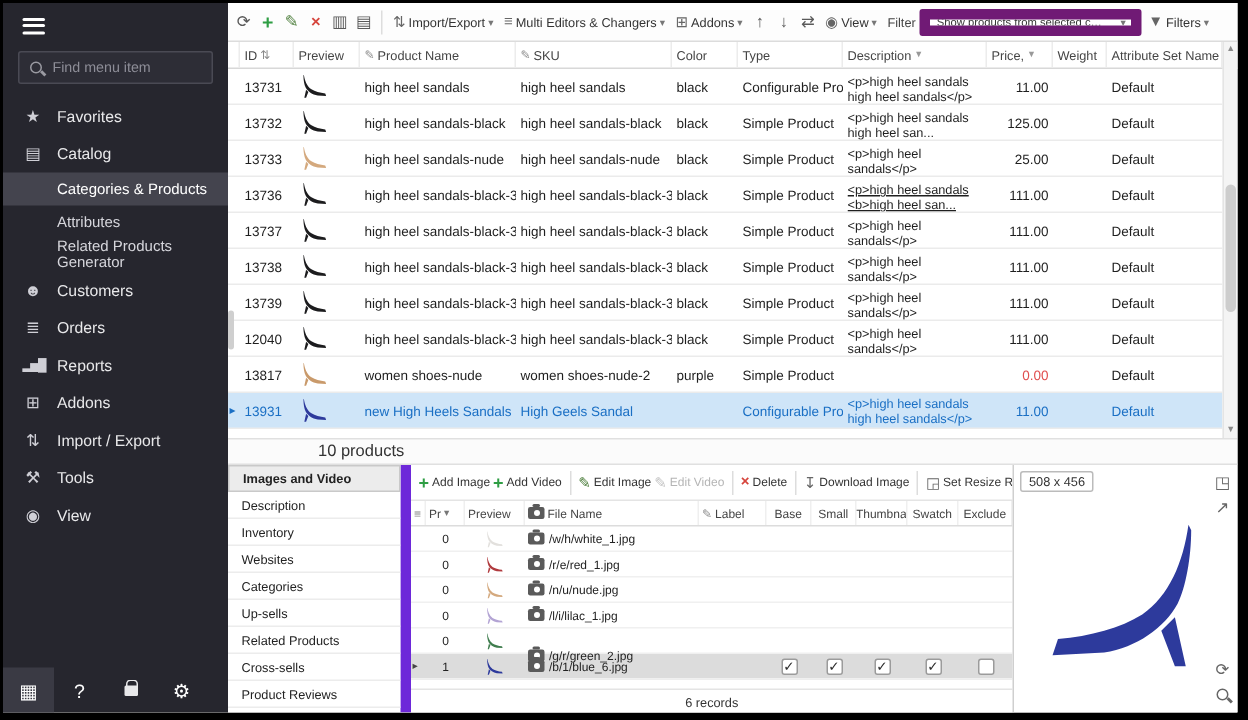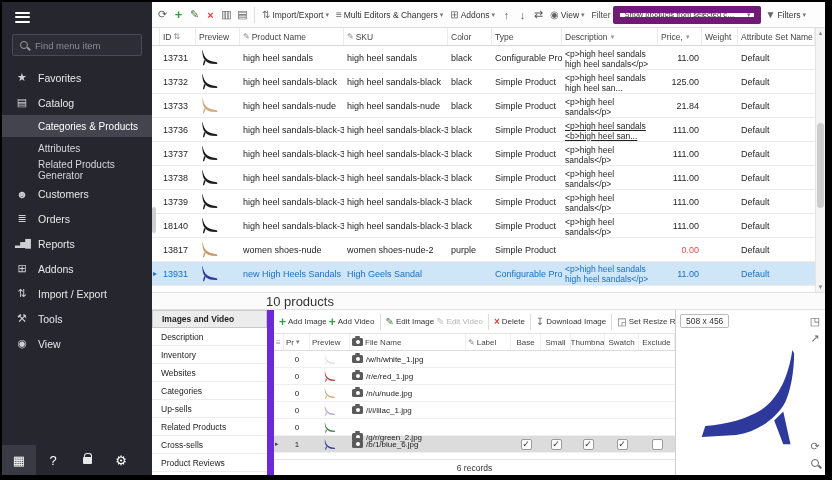--- a/index.html
+++ b/index.html
@@ -55,21 +55,21 @@
 .g-row.sel{background:#cfe5f8;color:#1a6fc4;}
 .g-cell{padding:0 3px;overflow:hidden;white-space:nowrap;flex-shrink:0;height:100%;display:flex;align-items:center;}
 .g-cell.arrow{color:#1a6fc4;font-size:8px;padding:0 1px;}
 .g-cell.desc{white-space:normal;align-items:flex-end;}
 .desc-clamp{max-height:21px;overflow:hidden;line-height:10px;font-size:8.5px;word-break:break-word;}
 .g-cell.price{justify-content:flex-end;}
 .g-cell.price.red{color:#e04f4f;}
 .vscroll{position:absolute;top:0;right:0;bottom:0;width:10px;background:#f4f4f4;border-left:1px solid #e4e4e4;}
 .varrow{position:absolute;left:0;right:0;height:10px;color:#8a8a8a;font-size:6px;text-align:center;line-height:10px;}
 .vthumb{position:absolute;left:1px;right:1px;top:95px;height:85px;background:#cdcdcd;border-radius:4px;}
-.products-bar{height:17px;border-bottom:1px solid #e0e0e0;font-size:13px;color:#333;display:flex;align-items:center;padding-left:114px;background:#fbfbfb;flex-shrink:0;}
+.products-bar{height:17px;border-bottom:1px solid #e0e0e0;font-size:11px;color:#333;display:flex;align-items:center;padding-left:60px;background:#fbfbfb;flex-shrink:0;}
 .split-handle{position:absolute;left:0px;top:205px;width:4px;height:26px;background:#cfcfcf;border-radius:2px;z-index:5;}
 
 .bottom{flex:1;display:flex;min-height:0;}
 .tabs{width:122px;border-right:7px solid #6d28d9;overflow:hidden;background:#fff;flex-shrink:0;}
 .tab{height:18px;display:flex;align-items:center;padding-left:9px;font-size:8.5px;color:#222;border-bottom:1px solid #ececec;background:#fff;}
 .tab.sel{background:#ececec;font-weight:700;border:1px solid #c9c9c9;}
 .mid{flex:1;display:flex;flex-direction:column;min-width:0;position:relative;background:#fff;}
 .btoolbar{height:24px;display:flex;align-items:center;gap:2px;padding:0 5px;font-size:8px;color:#333;border-bottom:1px solid #e4e4e4;white-space:nowrap;overflow:hidden;flex-shrink:0;}
 .bt-item{display:flex;align-items:center;gap:2px;flex-shrink:0;}
 .bt-item .bic{font-size:10px;color:#666;}
@@ -304,21 +304,21 @@
                 <use href="#heel" fill="#d4a97e"></use>
               </svg>
             </div>
             <div class="g-cell" style="width: 104px;">high heel sandals-nude</div>
             <div class="g-cell" style="width: 104px;">high heel sandals-nude</div>
             <div class="g-cell" style="width: 44px;">black</div>
             <div class="g-cell" style="width: 70px;">Simple Product</div>
             <div class="g-cell desc" style="width: 96px;">
               <div class="desc-clamp">&lt;p&gt;high heel sandals&lt;/p&gt;</div>
             </div>
-            <div class="g-cell price" style="width: 44px;">21.84</div>
+            <div class="g-cell price" style="width: 44px;">25.00</div>
             <div class="g-cell" style="width: 36px;"></div>
             <div class="g-cell" style="width: 77px;">Default</div>
           </div>
           <div class="g-row">
             <div class="g-cell arrow" style="width: 8px;"></div>
             <div class="g-cell" style="width: 36px;">13736</div>
             <div class="g-cell" style="width: 44px;">
               <svg width="22" height="19" viewBox="0 0 64 64">
                 <use href="#heel" fill="#1c1c1e"></use>
               </svg>
@@ -386,21 +386,21 @@
             <div class="g-cell" style="width: 70px;">Simple Product</div>
             <div class="g-cell desc" style="width: 96px;">
               <div class="desc-clamp">&lt;p&gt;high heel sandals&lt;/p&gt;</div>
             </div>
             <div class="g-cell price" style="width: 44px;">111.00</div>
             <div class="g-cell" style="width: 36px;"></div>
             <div class="g-cell" style="width: 77px;">Default</div>
           </div>
           <div class="g-row">
             <div class="g-cell arrow" style="width: 8px;"></div>
-            <div class="g-cell" style="width: 36px;">18140</div>
+            <div class="g-cell" style="width: 36px;">12040</div>
             <div class="g-cell" style="width: 44px;">
               <svg width="22" height="19" viewBox="0 0 64 64">
                 <use href="#heel" fill="#1c1c1e"></use>
               </svg>
             </div>
             <div class="g-cell" style="width: 104px;">high heel sandals-black-38</div>
             <div class="g-cell" style="width: 104px;">high heel sandals-black-38</div>
             <div class="g-cell" style="width: 44px;">black</div>
             <div class="g-cell" style="width: 70px;">Simple Product</div>
             <div class="g-cell desc" style="width: 96px;">

